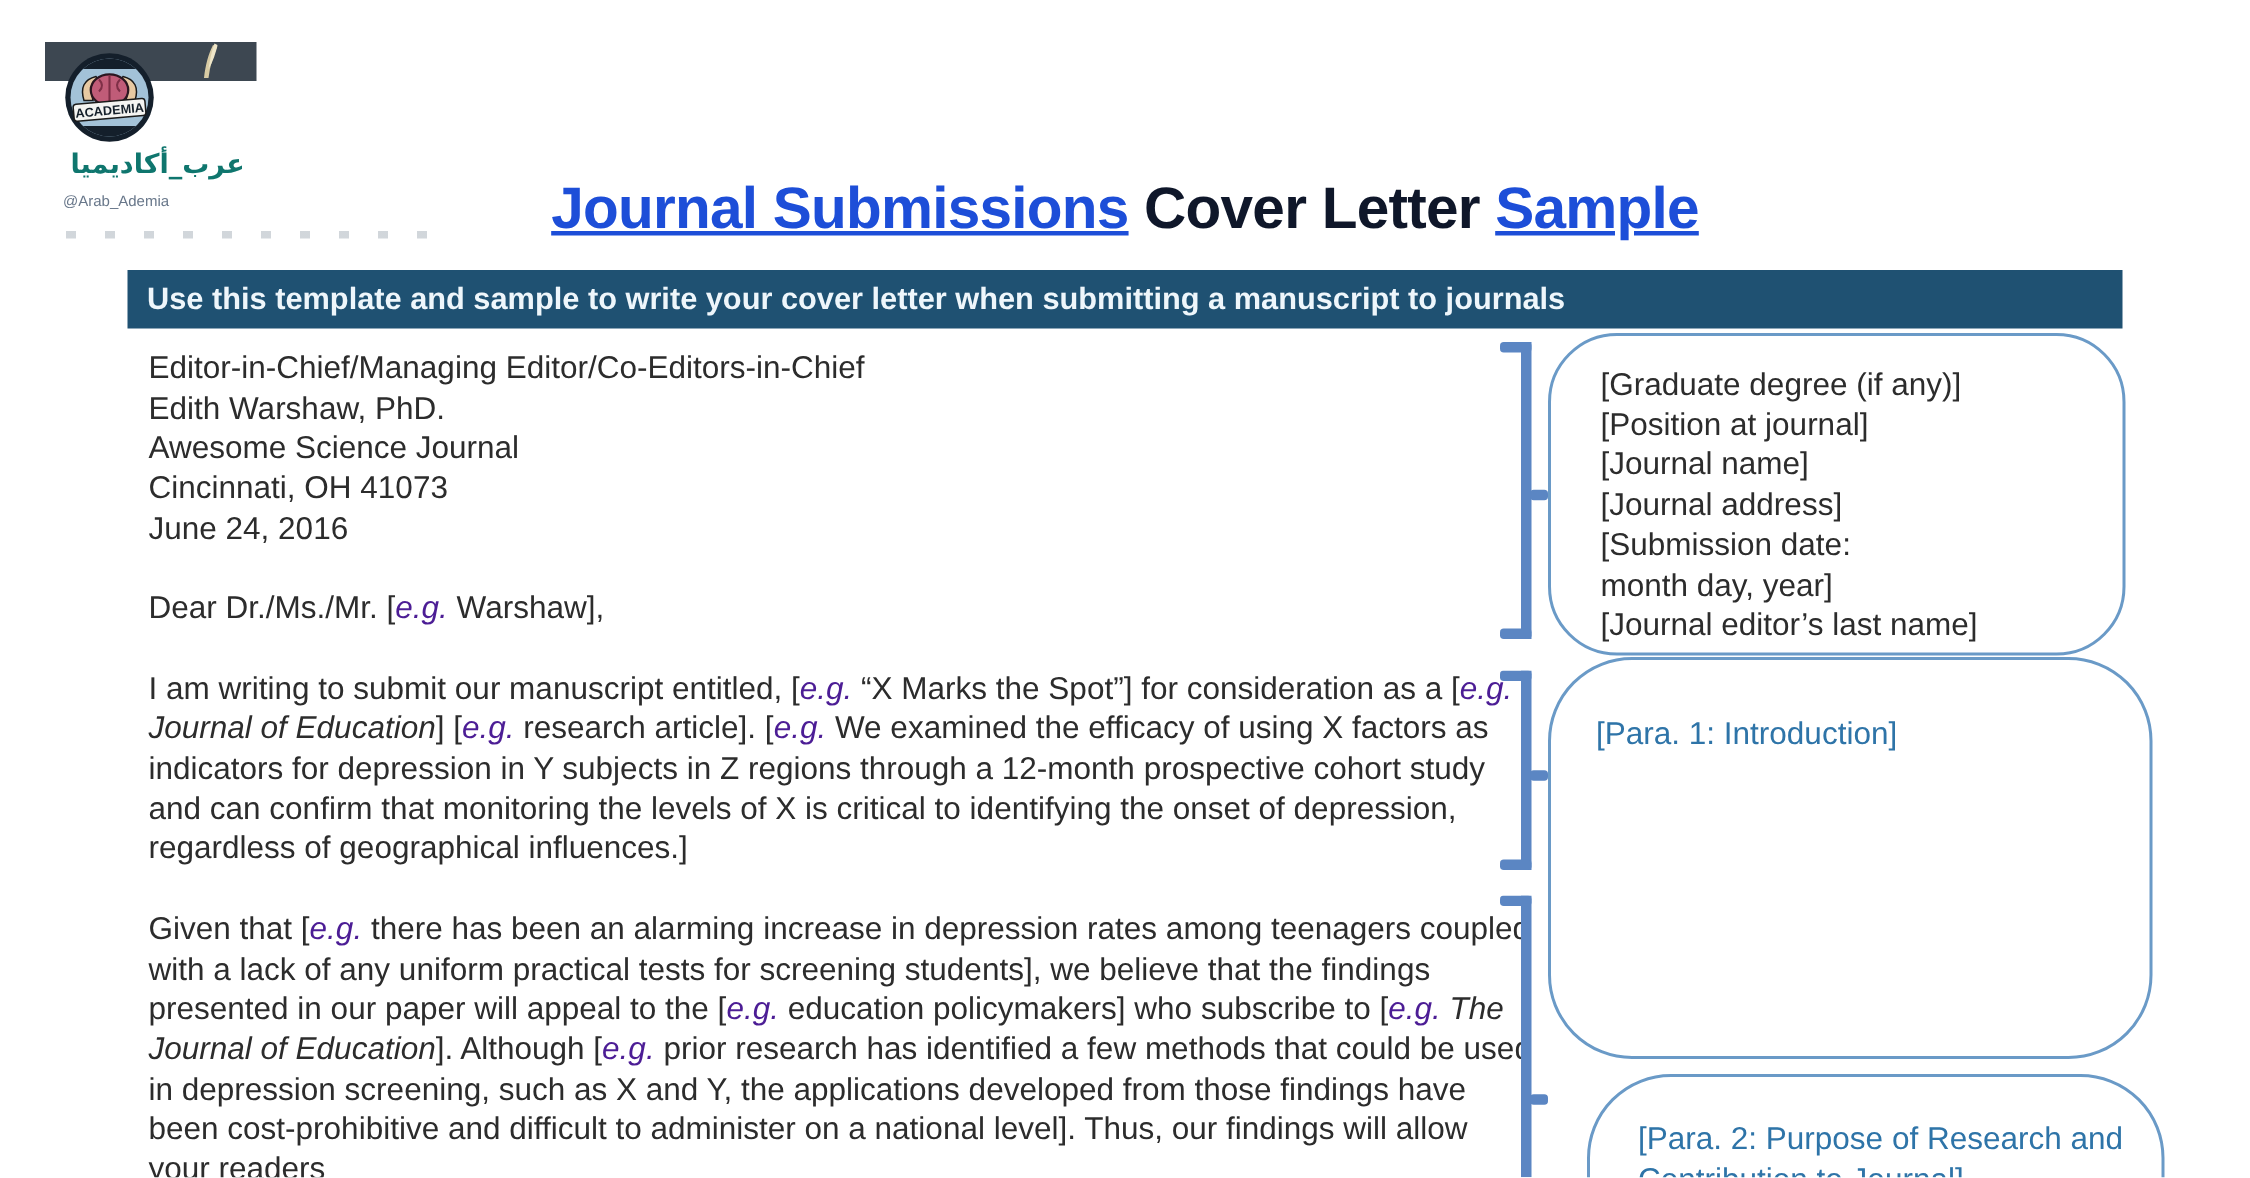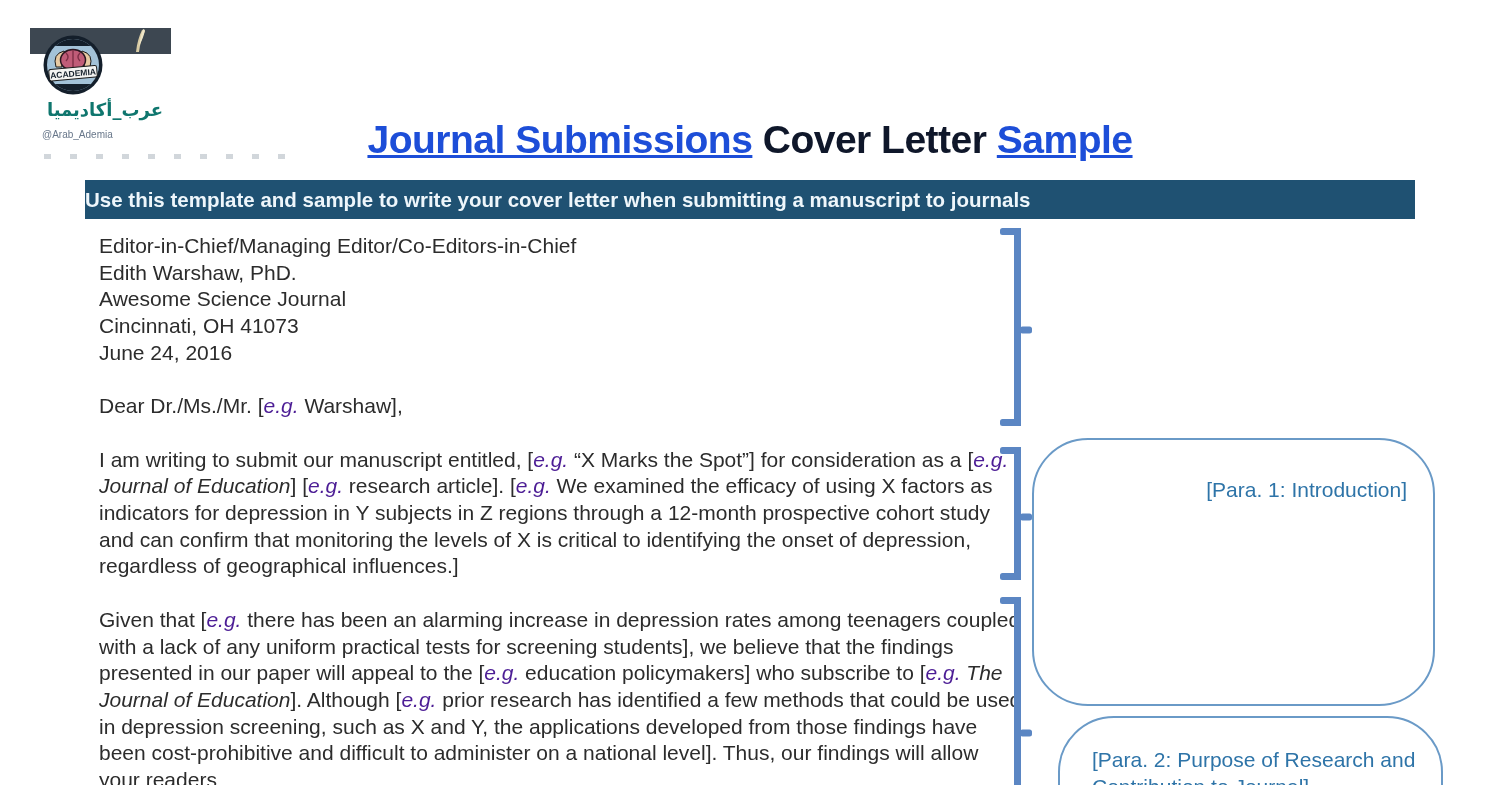--- a/index.html
+++ b/index.html
@@ -29,21 +29,21 @@
     position:absolute; left:0; top:118px; width:1500px; text-align:center;
     font-size:39px; font-weight:bold; letter-spacing:-0.5px; white-space:nowrap;
   }
   .title .dark { color:#1d4ed8;text-decoration:underline; }
   .title .light { color:#0f172a;text-align:right; }
 
   
   .banner-bar {
     position:absolute; left:85px; top:180px; width:1330px; height:39px;
     background:#1f5172; color:#eef6fb; font-size:20.5px; font-weight:bold;
-    display:flex; align-items:center; 
+    display:flex; align-items:center; padding-left:13px;
   }
 
   
   .letter {
     position:absolute; left:99px; top:233px; width:926px;
     font-size:21px; line-height:26.7px; color:#2c2c2c;
   }
   .blank-line { height:26.7px; }
   .seg-g { color:#4c1d95; font-style:italic; }
   .seg-i { font-style:italic; }
@@ -53,21 +53,21 @@
   .bracket { position:absolute; left:1000px; width:32px; }
 
   
   .note {
     position:absolute; background:#ffffff; border:2.5px solid #6a9ac7;
     font-size:21px; line-height:26.7px; color:#2c2c2c;
   }
   .note1 { left:1032px; top:222px; width:385px; height:215px; border-radius:46px; padding:20px 18px 0 33px; }
   .note2 { left:1032px; top:438px; width:403px; height:268px; border-radius:56px; padding:37px 26px 0 30px; line-height:26.8px; }
   .note3 { left:1058px; top:716px; width:385px; height:150px; border-radius:56px; padding:28px 18px 0 32px; color:#2e74a8; line-height:27px; }
-  .para-heading { color:#2e74a8;text-align:right; }
+  .para-heading { color:#2e74a8; }
 </style>
 </head>
 <body>
 
 <div class="page">
 
   <div class="profile-banner">
     <svg width="141" height="26" viewBox="0 0 141 26">
       <path d="M112 2 C109 8 107 15 106 24 L109 24 C110 16 112 9 115 3 Z" fill="#d8cba4"></path>
       <path d="M113 1 C111 6 110 12 109 18 C112 13 114 7 115 2 Z" fill="#efe6c8"></path>
@@ -143,20 +143,29 @@
     </g>
   </svg>
   <svg class="bracket" style="top:597px" width="32" height="188" viewBox="0 0 32 188">
     <g fill="#5b86c3">
       <rect x="0" y="0" width="21" height="7" rx="2.5"></rect>
       <rect x="14" y="0" width="7" height="188"></rect>
       <rect x="20" y="132.5" width="12" height="7" rx="2.5"></rect>
     </g>
   </svg>
 
+  <div class="note note1">
+      <div class="note-line">[Graduate degree (if any)]</div>
+      <div class="note-line">[Position at journal]</div>
+      <div class="note-line">[Journal name]</div>
+      <div class="note-line">[Journal address]</div>
+      <div class="note-line">[Submission date:</div>
+      <div class="note-line">month day, year]</div>
+      <div class="note-line">[Journal editor’s last name]</div>
+    </div>
 
   <div class="note note2">
     <div class="para-heading">[Para. 1: Introduction]</div>
   </div>
 
   <div class="note note3">
     <div>[Para. 2: Purpose of Research and Contribution to Journal]</div>
   </div>
 
 </div>

